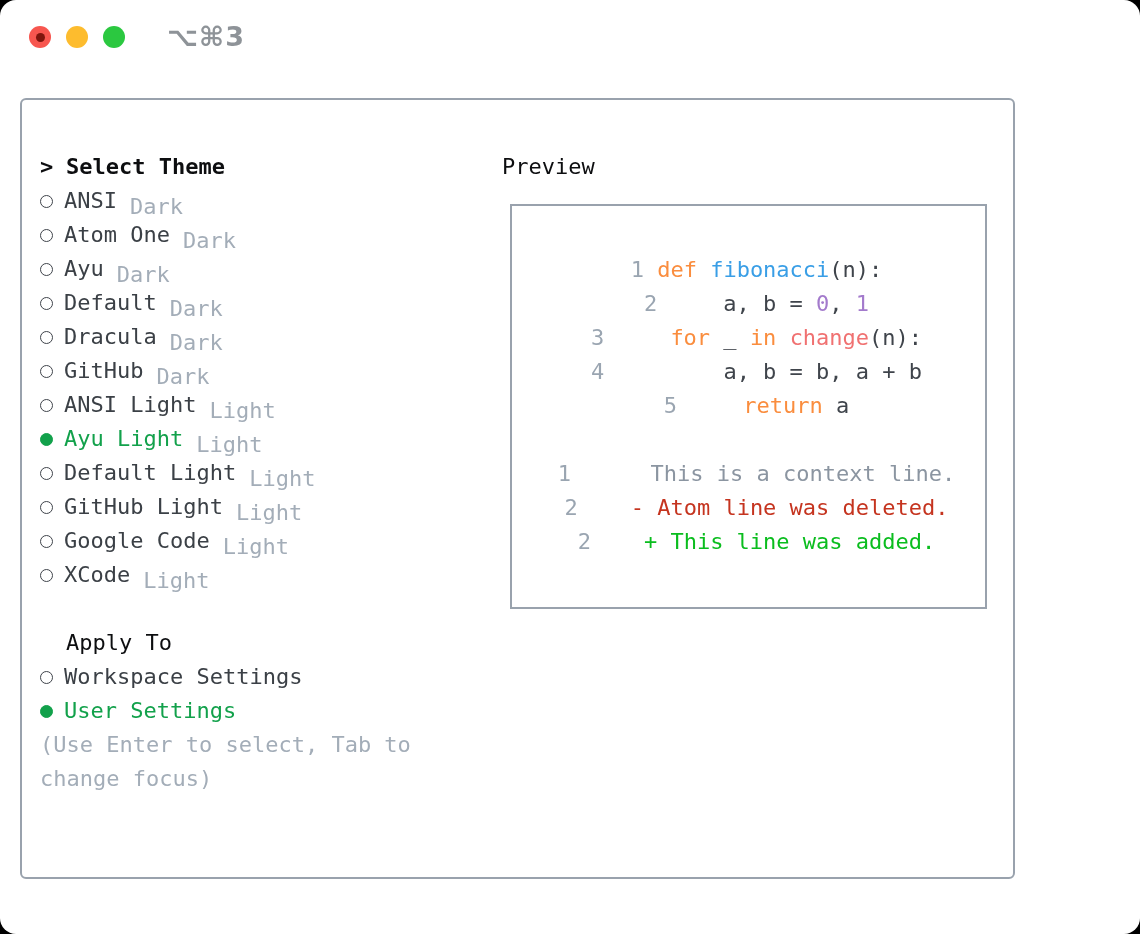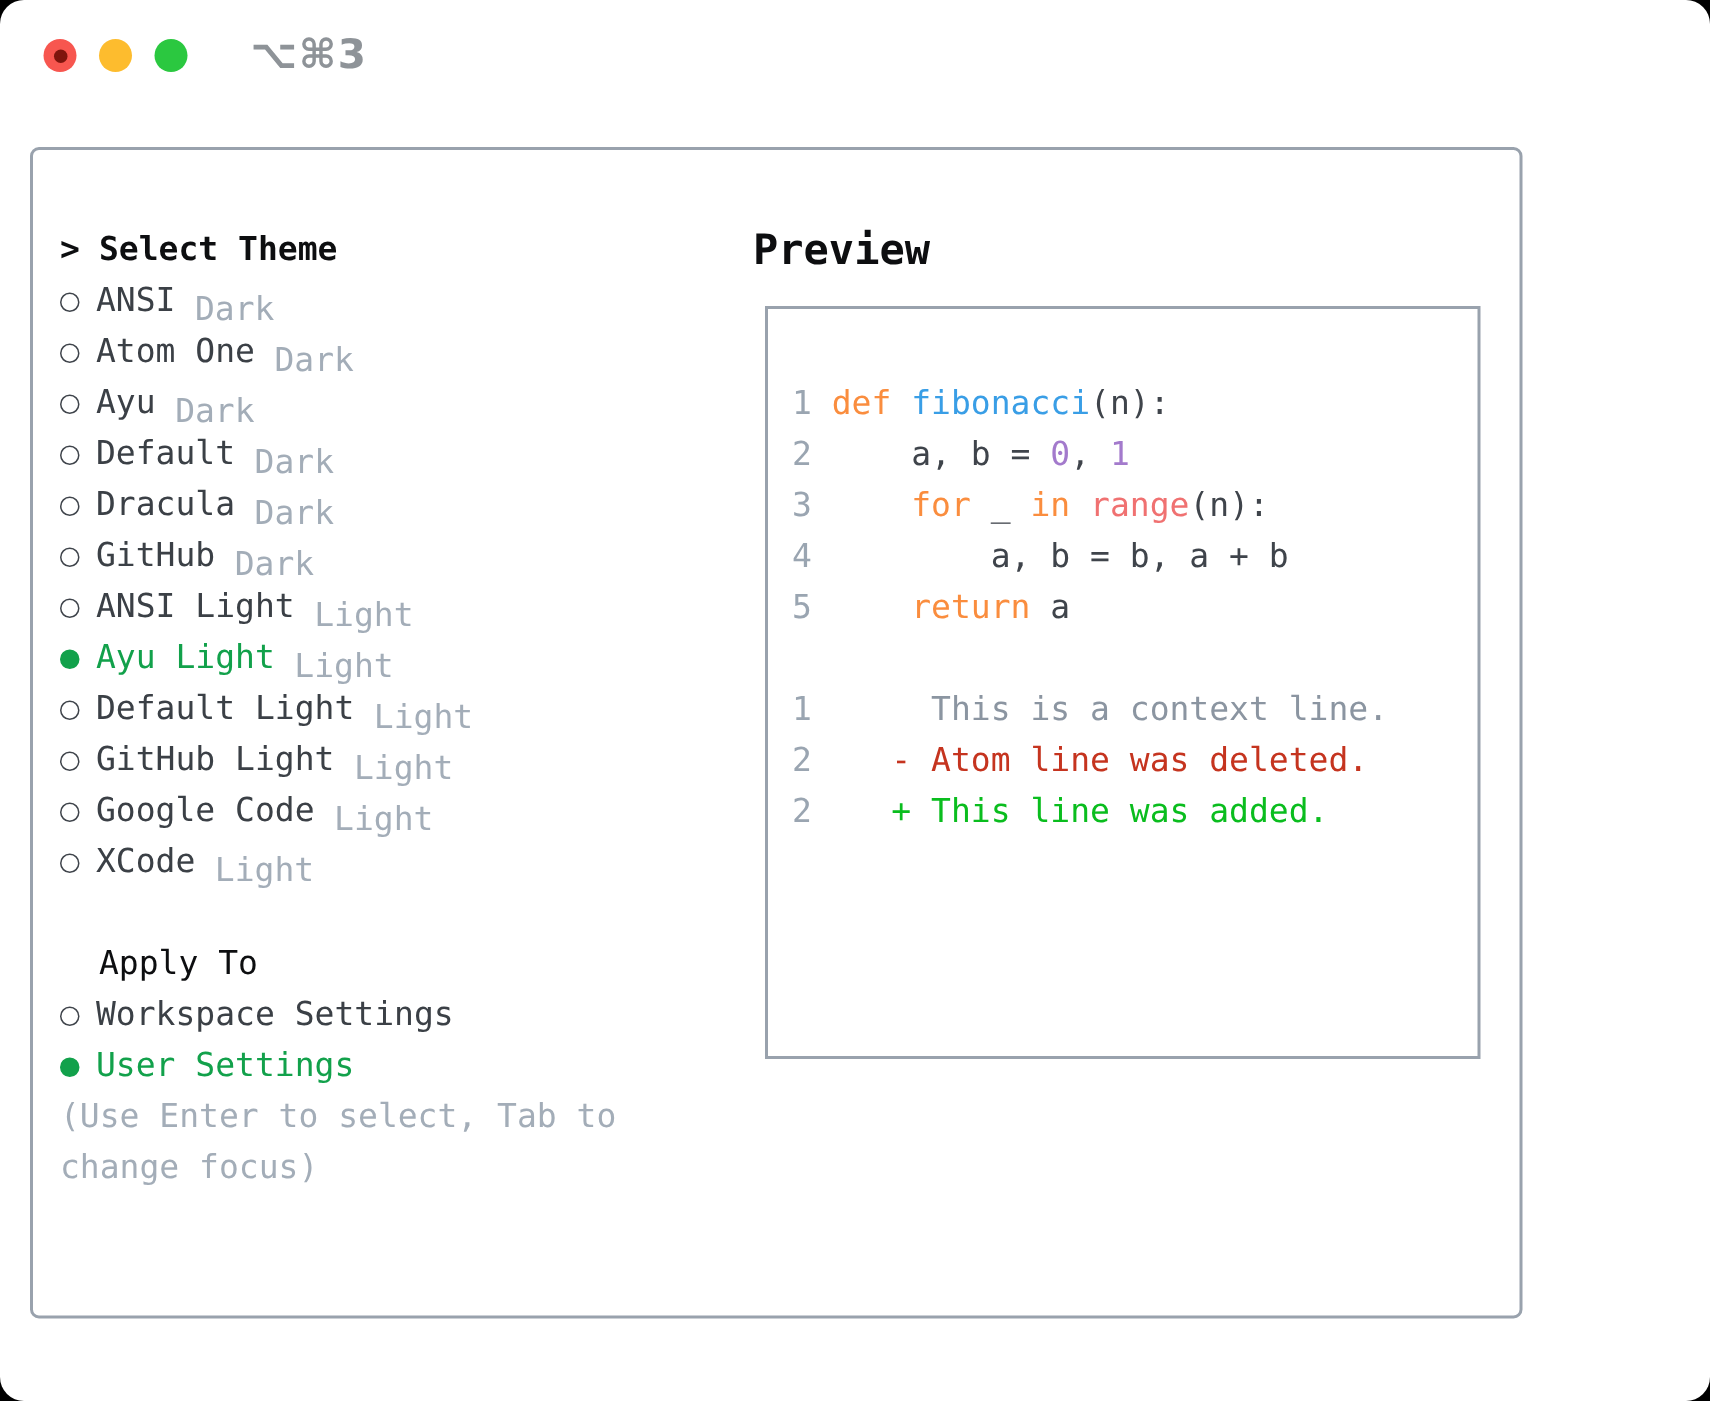--- a/index.html
+++ b/index.html
@@ -34,25 +34,25 @@
     margin-right:11px;box-sizing:border-box;flex:none;
   }
   .option.selected .radio{background:var(--accent_green);border-color:var(--accent_green);}
   .option.selected .opt-name{color:var(--accent_green);}
   .opt-variant{margin-left:13px;color:var(--text_muted);margin-top:12px;}
   .spacer34{height:34px;}
   .apply-title{height:34px;padding-left:26px;color:var(--text_black);}
   .hint{color:var(--text_muted);white-space:normal;}
   
   .right-col{position:absolute;left:480px;top:50px;}
-  .preview-title{font-size:28px;line-height:34px;font-weight:bold;color:var(--text_black);}
+  .preview-title{font-size:22px;line-height:34px;font-weight:normal;color:var(--text_black);}
   .preview-box{
-    margin-top:20px;margin-left:8px;width:477px;height:502px;box-sizing:border-box;
+    margin-top:20px;margin-left:8px;width:477px;height:405px;box-sizing:border-box;
     border:2px solid var(--panel_border);background:#fff;
-    padding:47px 0 0 16px;overflow:hidden;
+    padding:47px 0 0 16px;overflow:hidden;text-align:center;
   }
   .cl{height:34px;line-height:34px;font-size:22px;white-space:pre;}
   .ln{color:var(--line_number);}
   .tok-plain{color:var(--syntax_plain);}
   .tok-keyword{color:var(--syntax_keyword);}
   .tok-function{color:var(--syntax_function);}
   .tok-number{color:var(--syntax_number);}
   .tok-builtin{color:var(--syntax_builtin);}
   .diff-context{color:var(--diff_context);}
   .diff-deleted{color:var(--diff_deleted);}
@@ -102,21 +102,21 @@
 
       <div class="hint">(Use Enter to select, Tab to change focus)</div>
     </div>
 
     <div class="right-col">
       <div class="preview-title">Preview</div>
       <div class="preview-box">
         <div id="code-area">
             <div class="cl"><span class="ln">1 </span><span class="tok-keyword">def</span><span class="tok-plain"> </span><span class="tok-function">fibonacci</span><span class="tok-plain">(n):</span></div>
             <div class="cl"><span class="ln">2 </span><span class="tok-plain">    a, b = </span><span class="tok-number">0</span><span class="tok-plain">, </span><span class="tok-number">1</span></div>
-            <div class="cl"><span class="ln">3 </span><span class="tok-plain">    </span><span class="tok-keyword">for</span><span class="tok-plain"> _ </span><span class="tok-keyword">in</span><span class="tok-plain"> </span><span class="tok-builtin">range</span><span class="tok-plain">(n):</span></div>
+            <div class="cl"><span class="ln">3 </span><span class="tok-plain">    </span><span class="tok-keyword">for</span><span class="tok-plain"> _ </span><span class="tok-keyword">in</span><span class="tok-plain"> </span><span class="tok-builtin">change</span><span class="tok-plain">(n):</span></div>
             <div class="cl"><span class="ln">4 </span><span class="tok-plain">        a, b = b, a + b</span></div>
             <div class="cl"><span class="ln">5 </span><span class="tok-plain">    </span><span class="tok-keyword">return</span><span class="tok-plain"> a</span></div>
             <div class="cl"></div>
             <div class="cl"><span class="ln">1 </span><span class="diff-context">     This is a context line.</span></div>
             <div class="cl"><span class="ln">2 </span><span class="diff-deleted">   - Atom line was deleted.</span></div>
             <div class="cl"><span class="ln">2 </span><span class="diff-added">   + This line was added.</span></div>
           </div>
       </div>
     </div>
 

